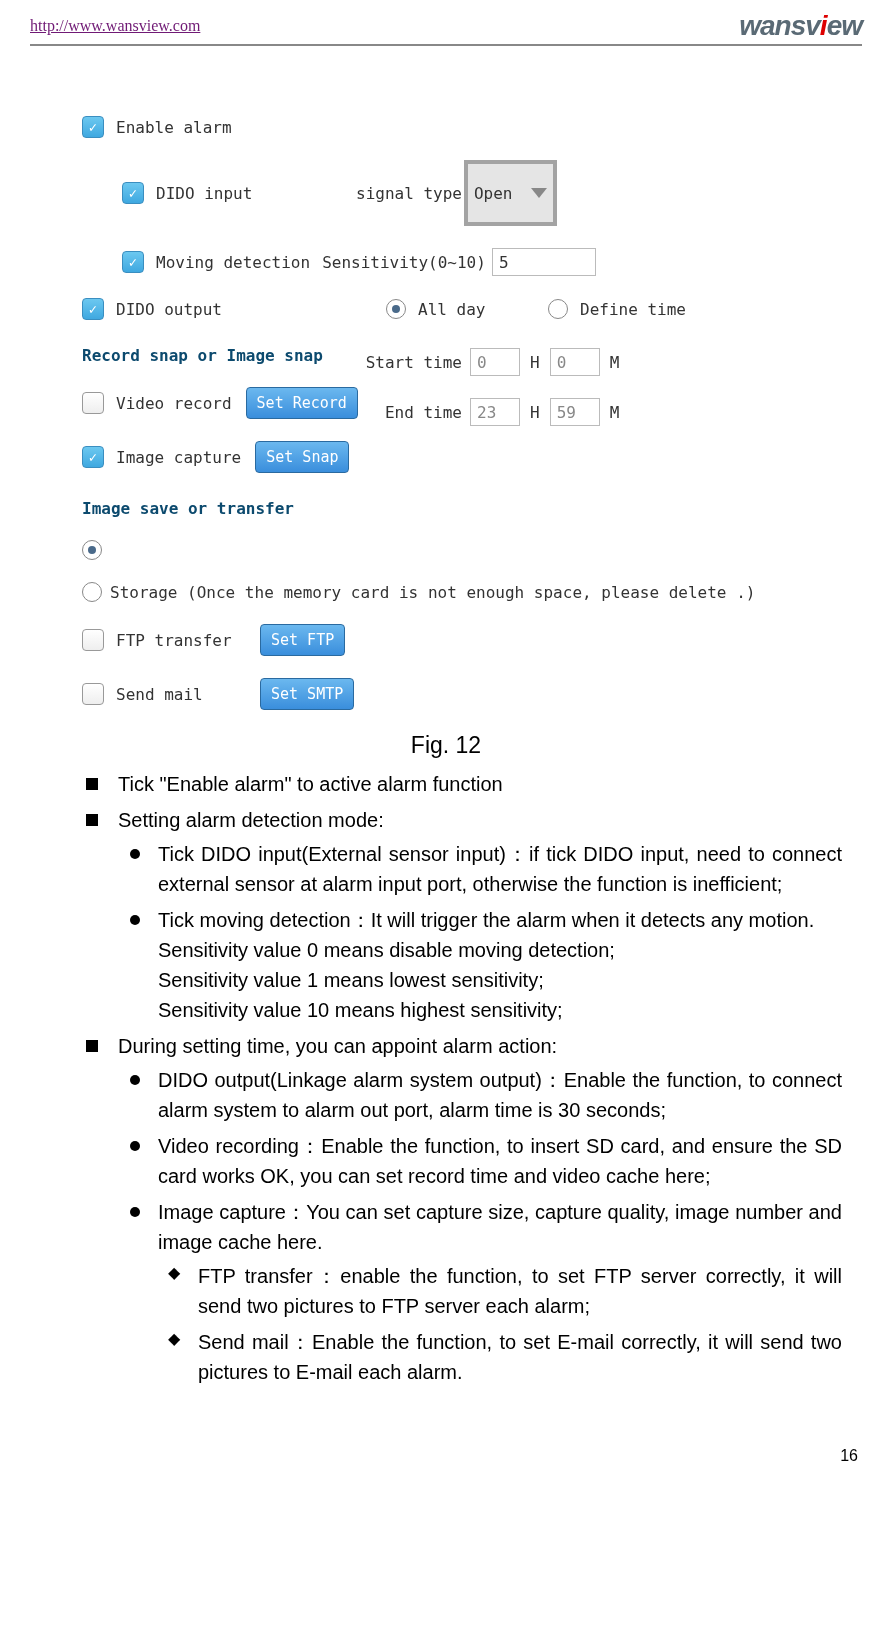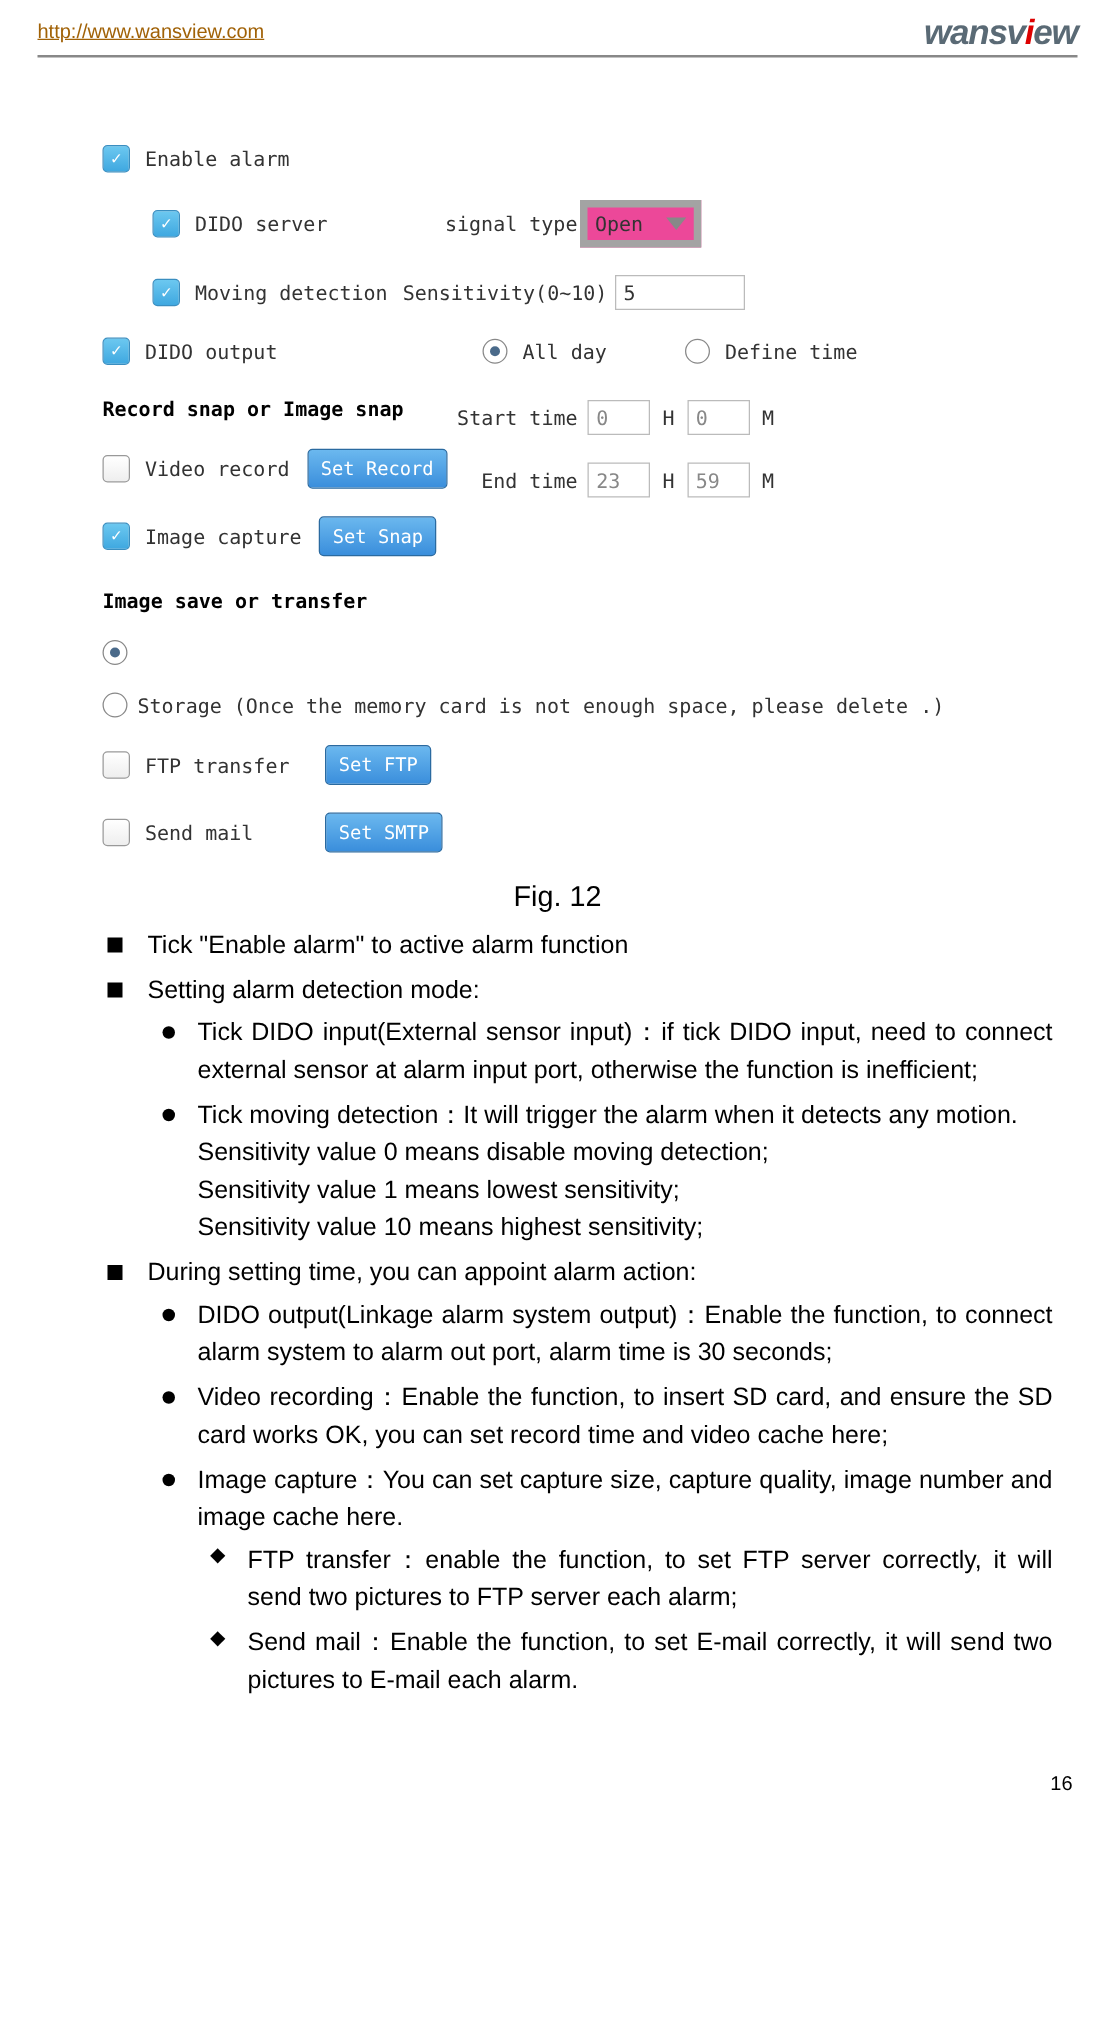--- a/index.html
+++ b/index.html
@@ -13,23 +13,24 @@
     padding: 10px 30px 10px 30px;
   }
   .header {
     display: flex;
     justify-content: space-between;
     align-items: center;
     border-bottom: 2px solid #888;
     padding-bottom: 2px;
   }
   .header a {
-    color: #a16207;
+    color: #701a75;
     text-decoration: underline;
     font-size: 16px;
+    font-family: Liberation Serif, serif;
   }
   .logo-text {
     font-size: 28px;
     font-weight: bold;
     font-style: italic;
     color: #5a6a75;
     letter-spacing: -1px;
   }
   .logo-text .i-dot { color: #d00; }
   .screenshot-area {
@@ -77,24 +78,24 @@
   }
   .radio.selected::after {
     content: "";
     width: 8px; height: 8px;
     background: #4a6a8a;
     border-radius: 50%;
   }
   .dropdown {
     display: inline-flex;
     align-items: center;
-    border: 6px solid #a3a3a3;
+    border: 4px solid #a3a3a3;
     height: 26px;
-    padding: 0 6px;
-    background: #ec4899;
+    padding: 16px 6px;
+    background: #e5e5e5;
   }
   .tri {
     width: 0; height: 0;
     border-left: 8px solid transparent;
     border-right: 8px solid transparent;
     border-top: 10px solid #888;
     margin-left: 18px;
   }
   .txtbox {
     border: 1px solid #bbb;
@@ -114,21 +115,21 @@
     border: 1px solid #2a6aa0;
     border-radius: 4px;
     background: linear-gradient(#6bb8ef,#3a8edc);
     color: #fff;
     font-family: "SimSun", monospace;
     font-size: 15px;
     margin-left: 14px;
   }
   .section-title {
     font-weight: bold;
-    color: #000000;
+    color: #0c4a6e;
     margin: 4px 0 22px 0;
   }
   .caption {
     text-align: center;
     font-size: 23px;
     margin: 4px 0 10px 0;
     font-family: Arial, sans-serif;
   }
   .body-text {
     font-family: Arial, sans-serif;
@@ -172,21 +173,21 @@
 
   <div class="screenshot-area">
 
     <div class="row">
       <span class="chk checked"></span>
       <span>Enable alarm</span>
     </div>
 
     <div class="row indent1">
       <span class="chk checked"></span>
-      <span style="width:200px">DIDO server</span>
+      <span style="width:200px">DIDO input</span>
       <span style="margin-right:2px">signal type</span>
       <span class="dropdown">
         <span>Open</span>
         <span class="tri"></span>
       </span>
     </div>
 
     <div class="row indent1">
       <span class="chk checked"></span>
       <span style="margin-right:12px">Moving detection</span>

